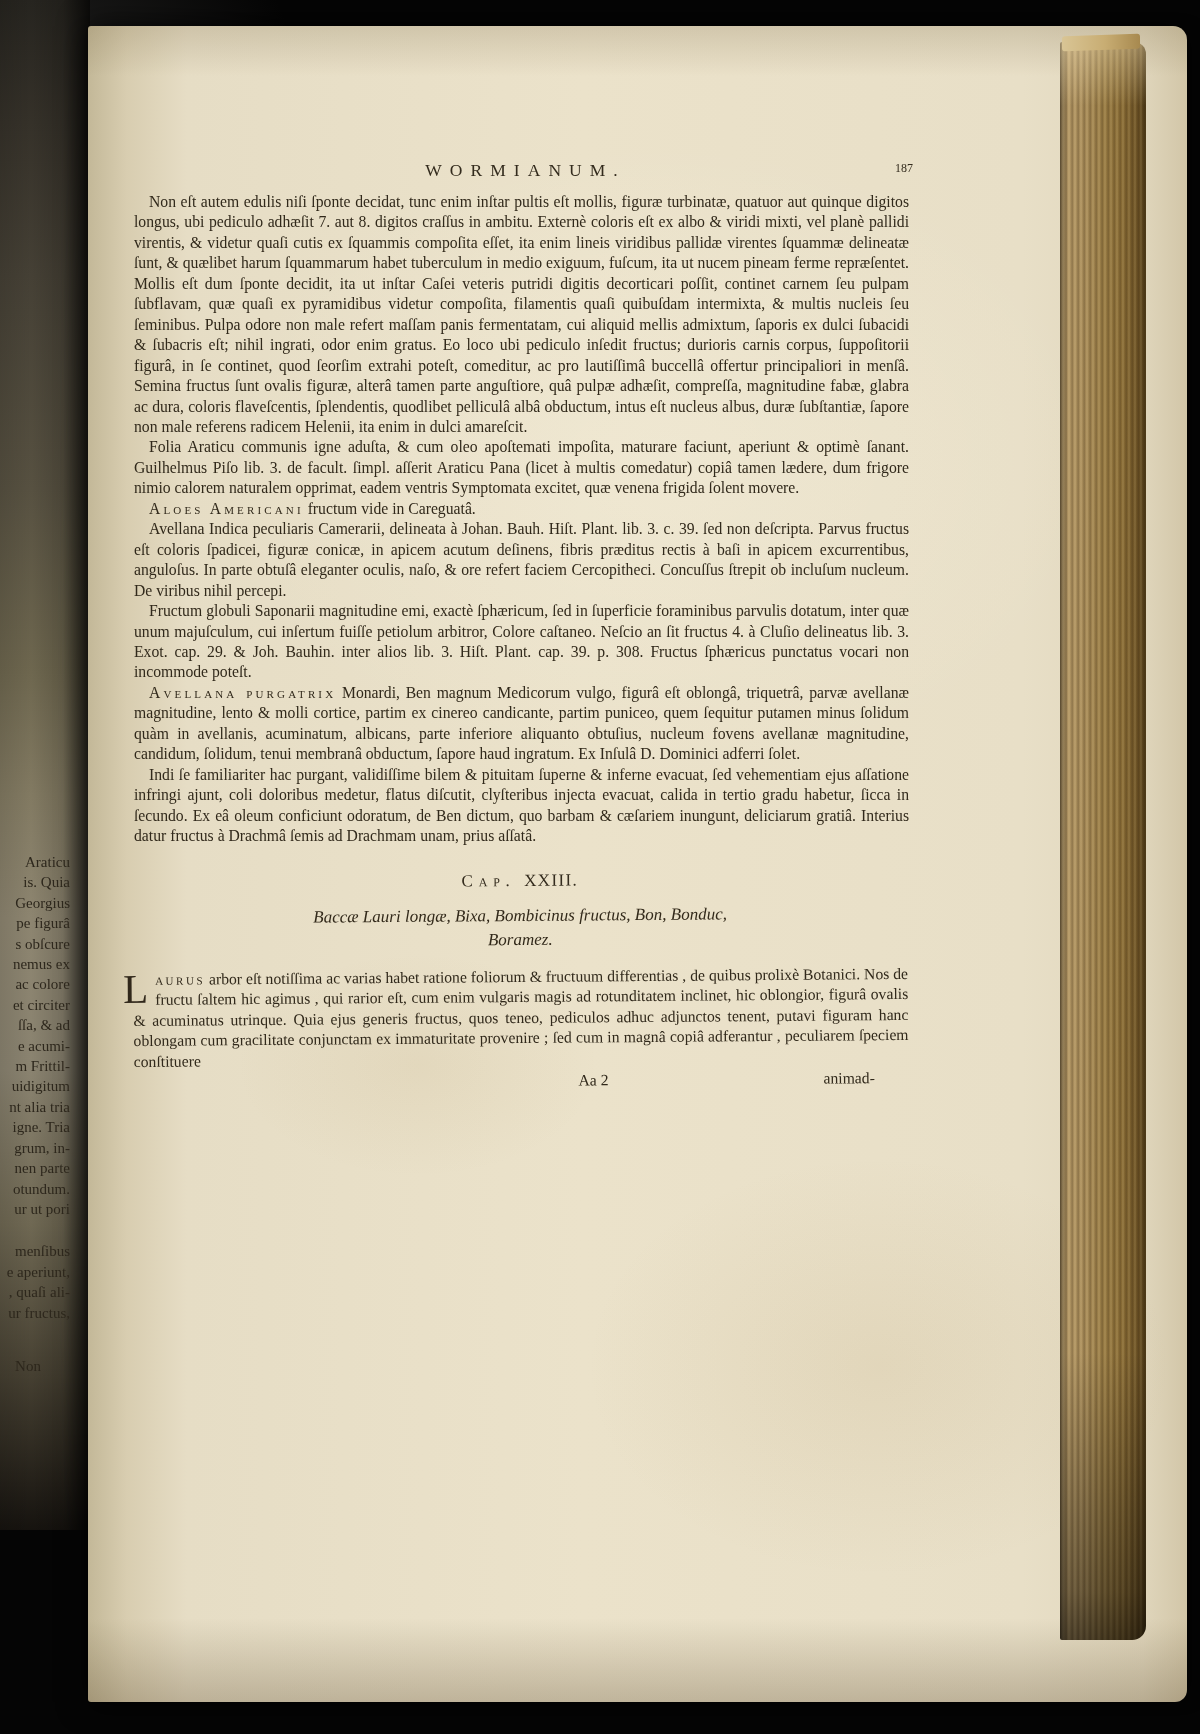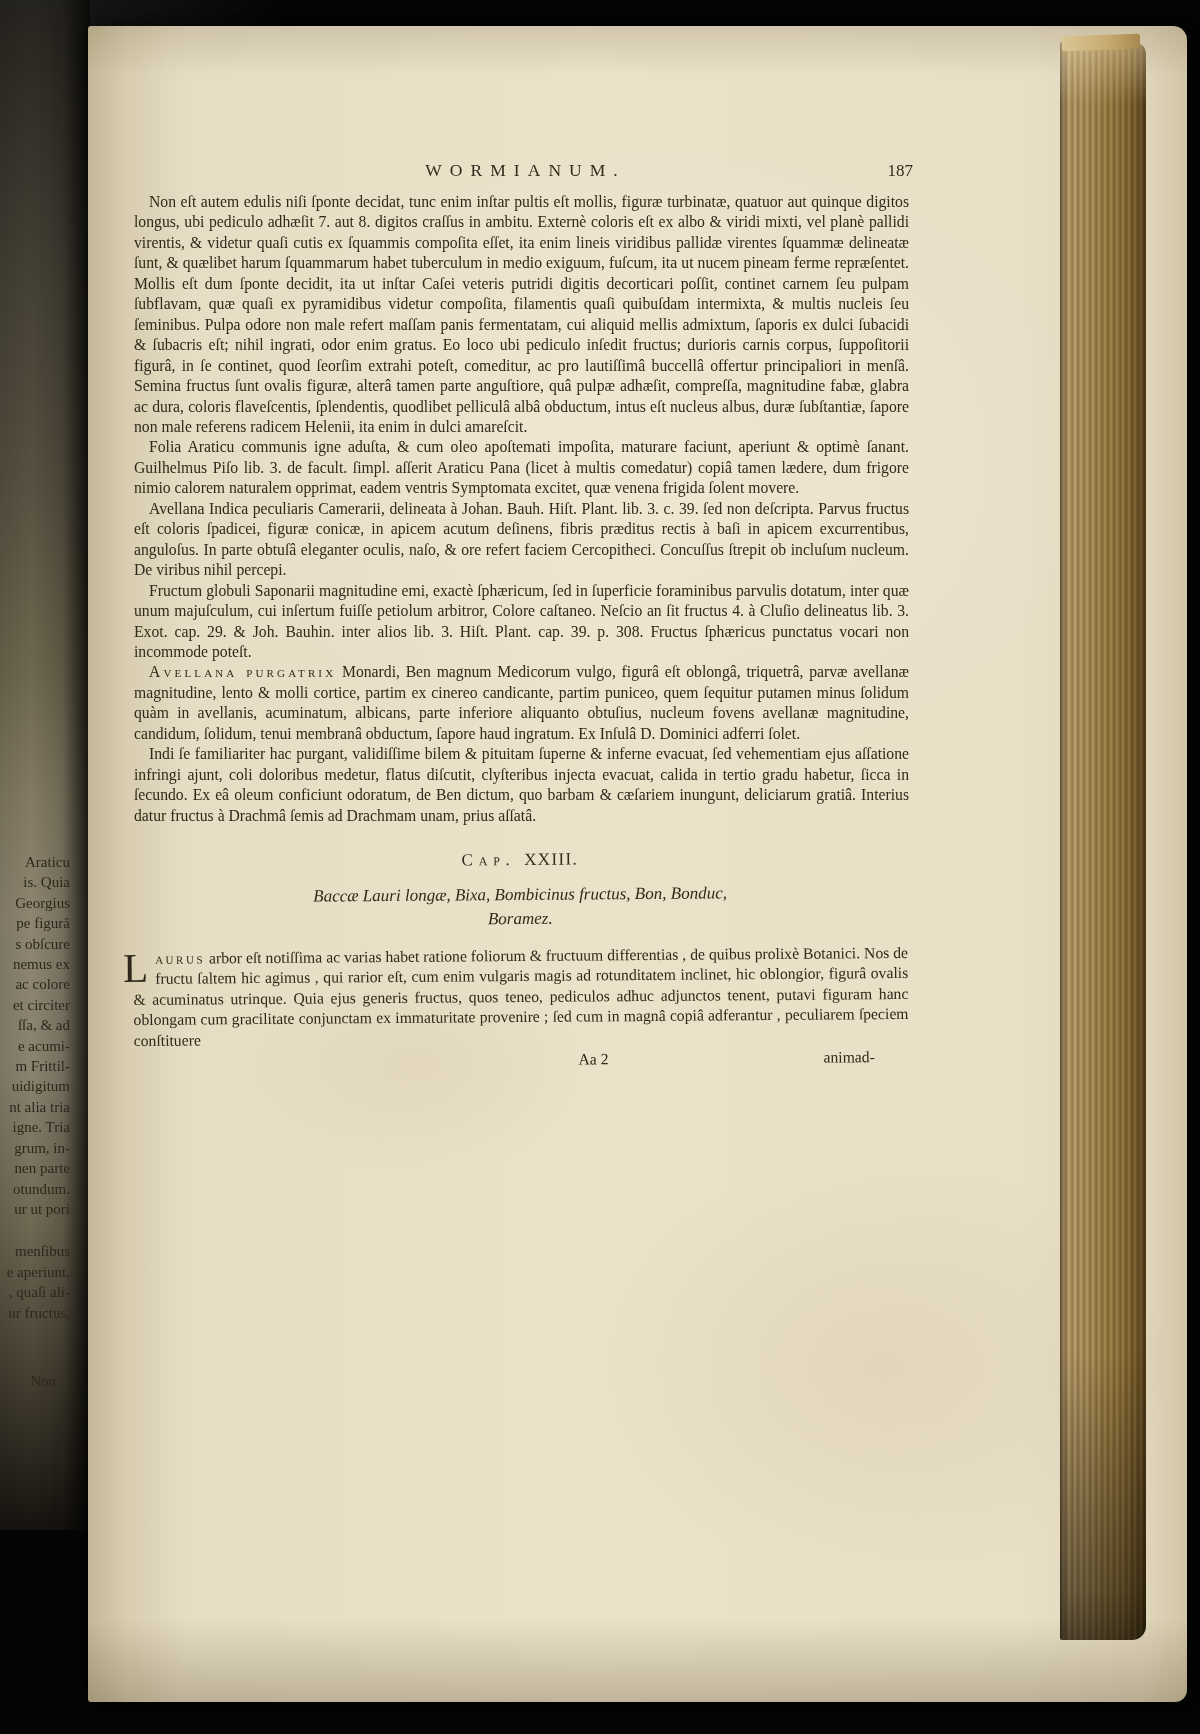--- a/index.html
+++ b/index.html
@@ -25,21 +25,21 @@
     content: ""; position: absolute; inset: 0;
     background: linear-gradient(90deg, rgba(0,0,0,0.10) 0%, rgba(0,0,0,0) 35%, rgba(0,0,0,0.15) 70%, rgba(0,0,0,0.72) 100%);
   }
   .fragments {
     position: absolute; left: 0; top: 852px; width: 70px;
     text-align: right; z-index: 2;
     font-size: 15px; line-height: 20.4px; color: #2d271c;
   }
   .frag { white-space: nowrap; }
   .frag:nth-child(19) { margin-top: 22px; }   
-  .frag:nth-child(23) { margin-top: 48px; padding-right: 14px; } 
+  .frag:nth-child(23) { margin-top: 33px; padding-right: 14px; text-align: center; } 
 
   
   .page {
     position: absolute; left: 88px; top: 26px; width: 1099px; height: 1676px;
     border-radius: 3px 14px 12px 3px;
     background:
       radial-gradient(ellipse 640px 460px at 52% 26%, rgba(255,252,238,0.22), rgba(0,0,0,0) 70%),
       radial-gradient(ellipse 420px 300px at 72% 80%, rgba(160,128,70,0.10), rgba(0,0,0,0) 70%),
       radial-gradient(ellipse 260px 160px at 30% 62%, rgba(150,120,60,0.08), rgba(0,0,0,0) 70%),
       linear-gradient(180deg, rgba(110,92,55,0.20) 0%, rgba(0,0,0,0) 3%, rgba(0,0,0,0) 95%, rgba(80,62,34,0.28) 100%),
@@ -50,21 +50,21 @@
     padding: 134px 278px 0 46px; 
     color: #31291b;
   }
 
   .page-header { position: relative; height: 24px; margin-bottom: 8px; }
   .running-title {
     display: block; text-align: center;
     font-size: 17.5px; letter-spacing: 0.46em; padding-left: 0.46em;
     color: #332b1d;
   }
-  .page-number { position: absolute; right: -4px; top: 1px; font-size: 17px; color: #332b1d; }
+  .page-number { position: absolute; right: -4px; top: 1px; font-size: 12px; color: #332b1d; }
 
   .body-text { text-align: justify; font-size: 15.7px; line-height: 20.45px; }
   .body-par { text-indent: 15px; }
   .lead-caps { font-variant: small-caps; letter-spacing: 0.2em; }
 
   
   .bottom-block { transform: rotate(-0.45deg); transform-origin: 0% 100%; }
   .chapter-heading { text-align: center; margin-top: 27px; font-size: 17px; color: #332b1d; }
   .chapter-cap { font-variant: small-caps; letter-spacing: 0.34em; }
   .chapter-num { letter-spacing: 0.08em; margin-left: 0.5em; }
@@ -137,20 +137,21 @@
     <div class="page-inner">
 
       <div class="page-header">
         <span class="running-title">WORMIANUM.</span>
         <span class="page-number">187</span>
       </div>
 
       <div class="body-text">
         <p class="body-par"><span class="lead-caps"></span><span>Non eſt autem edulis niſi ſponte decidat, tunc enim inſtar pultis eſt mollis, figuræ turbinatæ, quatuor aut quinque digitos longus, ubi pediculo adhæſit 7. aut 8. digitos craſſus in ambitu. Externè coloris eſt ex albo &amp; viridi mixti, vel planè pallidi virentis, &amp; videtur quaſi cutis ex ſquammis compoſita eſſet, ita enim lineis viridibus pallidæ virentes ſquammæ delineatæ ſunt, &amp; quælibet harum ſquammarum habet tuberculum in medio exiguum, fuſcum, ita ut nucem pineam ferme repræſentet. Mollis eſt dum ſponte decidit, ita ut inſtar Caſei veteris putridi digitis decorticari poſſit, continet carnem ſeu pulpam ſubflavam, quæ quaſi ex pyramidibus videtur compoſita, filamentis quaſi quibuſdam intermixta, &amp; multis nucleis ſeu ſeminibus. Pulpa odore non male refert maſſam panis fermentatam, cui aliquid mellis admixtum, ſaporis ex dulci ſubacidi &amp; ſubacris eſt; nihil ingrati, odor enim gratus. Eo loco ubi pediculo inſedit fructus; durioris carnis corpus, ſuppoſitorii figurâ, in ſe continet, quod ſeorſim extrahi poteſt, comeditur, ac pro lautiſſimâ buccellâ offertur principaliori in menſâ. Semina fructus ſunt ovalis figuræ, alterâ tamen parte anguſtiore, quâ pulpæ adhæſit, compreſſa, magnitudine fabæ, glabra ac dura, coloris flaveſcentis, ſplendentis, quodlibet pelliculâ albâ obductum, intus eſt nucleus albus, duræ ſubſtantiæ, ſapore non male referens radicem Helenii, ita enim in dulci amareſcit.</span></p>
         <p class="body-par"><span class="lead-caps"></span><span>Folia Araticu communis igne aduſta, &amp; cum oleo apoſtemati impoſita, maturare faciunt, aperiunt &amp; optimè ſanant. Guilhelmus Piſo lib. 3. de facult. ſimpl. aſſerit Araticu Pana (licet à multis comedatur) copiâ tamen lædere, dum frigore nimio calorem naturalem opprimat, eadem ventris Symptomata excitet, quæ venena frigida ſolent movere.</span></p>
+        <p class="body-par"><span class="lead-caps">Aloes Americani</span><span> fructum vide in Careguatâ.</span></p>
         <p class="body-par"><span class="lead-caps"></span><span>Avellana Indica peculiaris Camerarii, delineata à Johan. Bauh. Hiſt. Plant. lib. 3. c. 39. ſed non deſcripta. Parvus fructus eſt coloris ſpadicei, figuræ conicæ, in apicem acutum deſinens, fibris præditus rectis à baſi in apicem excurrentibus, anguloſus. In parte obtuſâ eleganter oculis, naſo, &amp; ore refert faciem Cercopitheci. Concuſſus ſtrepit ob incluſum nucleum. De viribus nihil percepi.</span></p>
         <p class="body-par"><span class="lead-caps"></span><span>Fructum globuli Saponarii magnitudine emi, exactè ſphæricum, ſed in ſuperficie foraminibus parvulis dotatum, inter quæ unum majuſculum, cui inſertum fuiſſe petiolum arbitror, Colore caſtaneo. Neſcio an ſit fructus 4. à Cluſio delineatus lib. 3. Exot. cap. 29. &amp; Joh. Bauhin. inter alios lib. 3. Hiſt. Plant. cap. 39. p. 308. Fructus ſphæricus punctatus vocari non incommode poteſt.</span></p>
         <p class="body-par"><span class="lead-caps">Avellana purgatrix</span><span> Monardi, Ben magnum Medicorum vulgo, figurâ eſt oblongâ, triquetrâ, parvæ avellanæ magnitudine, lento &amp; molli cortice, partim ex cinereo candicante, partim puniceo, quem ſequitur putamen minus ſolidum quàm in avellanis, acuminatum, albicans, parte inferiore aliquanto obtuſius, nucleum fovens avellanæ magnitudine, candidum, ſolidum, tenui membranâ obductum, ſapore haud ingratum. Ex Inſulâ D. Dominici adferri ſolet.</span></p>
         <p class="body-par"><span class="lead-caps"></span><span>Indi ſe familiariter hac purgant, validiſſime bilem &amp; pituitam ſuperne &amp; inferne evacuat, ſed vehementiam ejus aſſatione infringi ajunt, coli doloribus medetur, flatus diſcutit, clyſteribus injecta evacuat, calida in tertio gradu habetur, ſicca in ſecundo. Ex eâ oleum conficiunt odoratum, de Ben dictum, quo barbam &amp; cæſariem inungunt, deliciarum gratiâ. Interius datur fructus à Drachmâ ſemis ad Drachmam unam, prius aſſatâ.</span></p>
       </div>
 
       <div class="bottom-block">
         <div class="chapter-heading">
           <span class="chapter-cap">Cap.</span><span class="chapter-num">XXIII.</span>
         </div>

